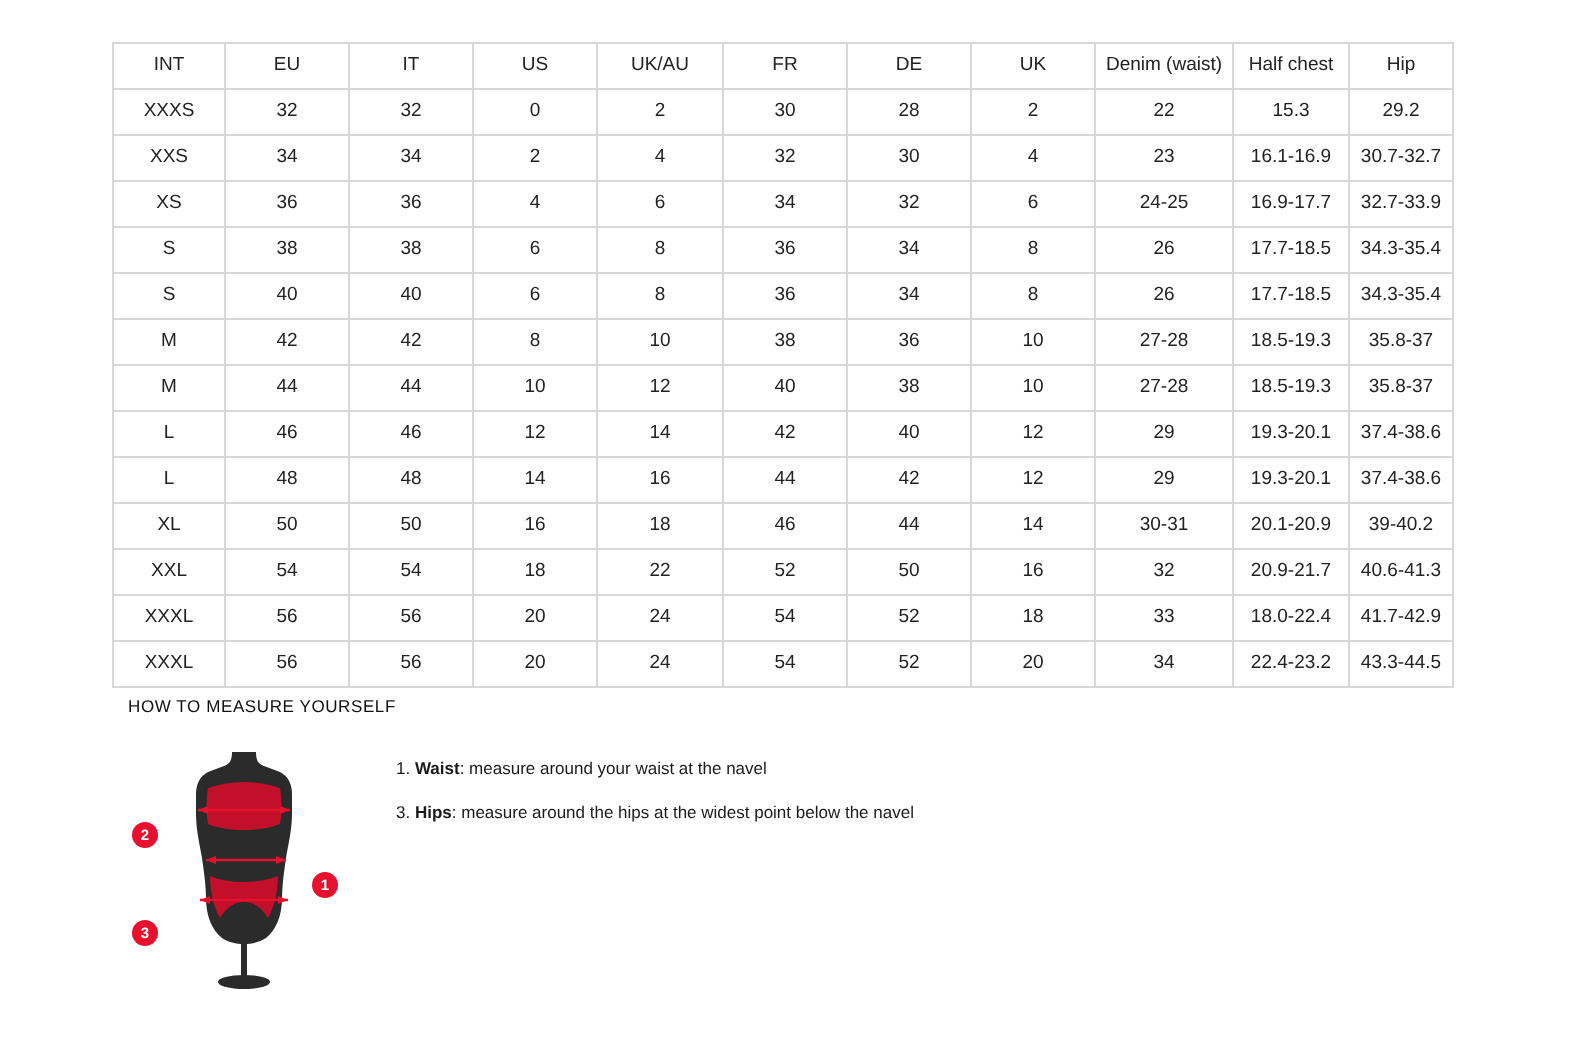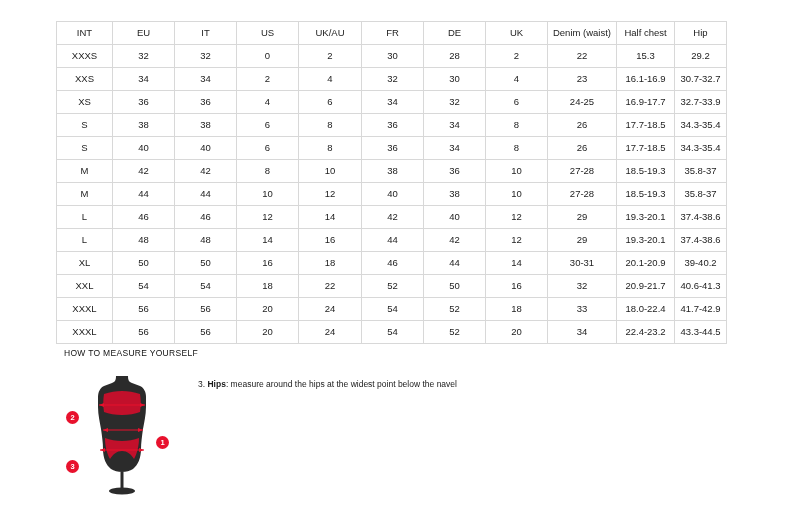--- a/index.html
+++ b/index.html
@@ -360,19 +360,23 @@
         <polygon points="58,78 53,76 53,80" fill="#e8112d"></polygon>
       </svg>
 
       <div class="badge badge-1">1</div>
       <div class="badge badge-2">2</div>
       <div class="badge badge-3">3</div>
     </div>
 
     <div class="notes">
       <div class="note">
+        <span>1.</span>
+        <b>Waist</b><span>: measure around your waist at the navel</span>
+      </div>
+      <div class="note">
         <span>3.</span>
         <b>Hips</b><span>: measure around the hips at the widest point below the navel</span>
       </div>
     </div>
 
   </div>
 </div>
 
 </body></html>

